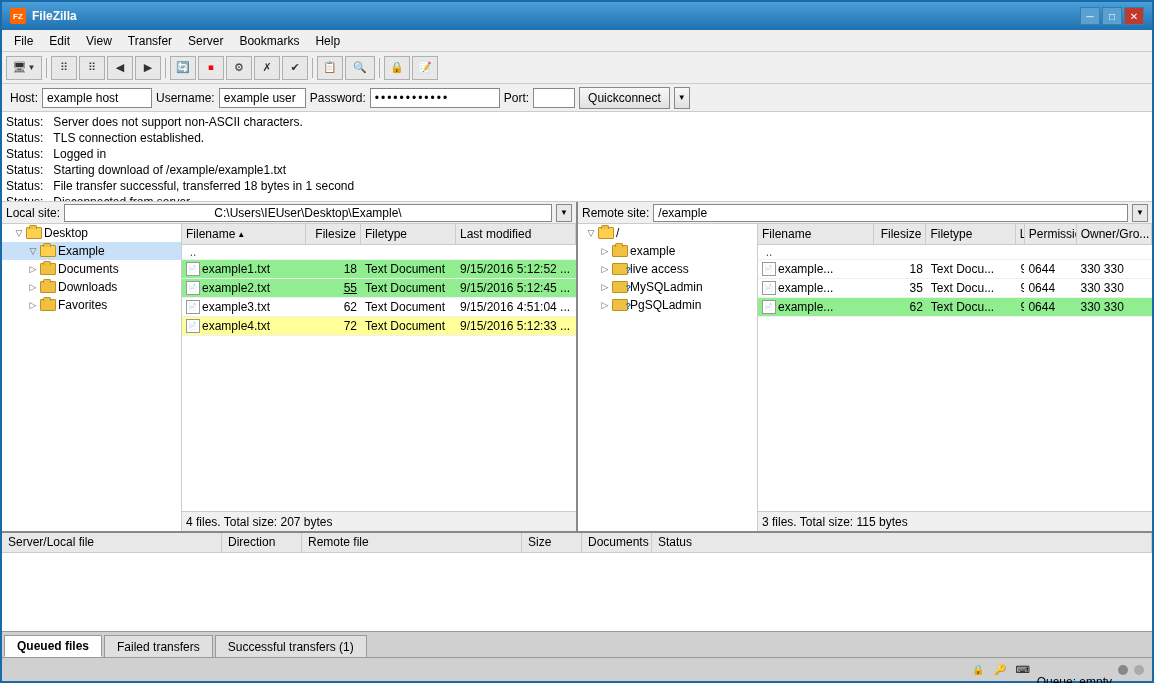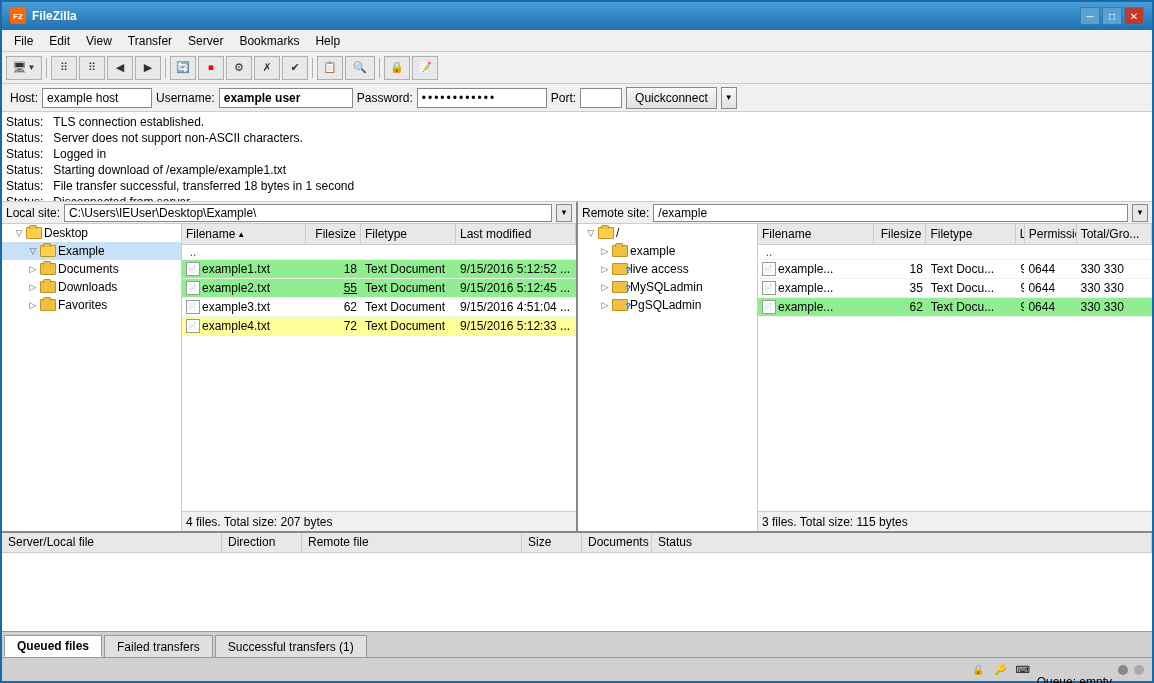--- a/index.html
+++ b/index.html
@@ -523,37 +523,37 @@
     <div class="toolbar-btn" style="width:30px;">🔍</div>
     <div class="toolbar-separator"></div>
     <div class="toolbar-btn">🔒</div>
     <div class="toolbar-btn">📝</div>
   </div>
 
   <div class="connbar">
     <label>Host:</label>
     <input type="text" style="width: 110px;" value="example host">
     <label>Username:</label>
-    <input type="text" style="width: 134px; font-weight: bold;" value="example user">
+    <input type="text" style="width: 87px;" value="example user">
     <label>Password:</label>
     <input type="password" style="width: 130px;" value="example pass">
     <label>Port:</label>
     <input type="text" style="width: 42px;" value="">
     <button class="quickconnect-btn">Quickconnect</button>
     <div class="dropdown-arrow-btn">▼</div>
   </div>
 
   <div class="statuslog">
     <div class="statuslog-line">
       <span class="status-label">Status:</span>
-      <span>&nbsp;&nbsp;TLS connection established.</span>
+      <span>&nbsp;&nbsp;Server does not support non-ASCII characters.</span>
     </div>
     <div class="statuslog-line">
       <span class="status-label">Status:</span>
-      <span>&nbsp;&nbsp;Server does not support non-ASCII characters.</span>
+      <span>&nbsp;&nbsp;TLS connection established.</span>
     </div>
     <div class="statuslog-line">
       <span class="status-label">Status:</span>
       <span>&nbsp;&nbsp;Logged in</span>
     </div>
     <div class="statuslog-line">
       <span class="status-label">Status:</span>
       <span>&nbsp;&nbsp;Starting download of /example/example1.txt</span>
     </div>
     <div class="statuslog-line">
@@ -564,21 +564,21 @@
       <span class="status-label">Status:</span>
       <span>&nbsp;&nbsp;Disconnected from server</span>
     </div>
   </div>
 
   <div class="panels-row">
 
     <div class="left-panel">
       <div class="panel-pathbar">
         <label>Local site:</label>
-        <input type="text" value="C:\Users\IEUser\Desktop\Example\" style="flex: 1 1 0%;">
+        <input type="text" value="C:\Users\IEUser\Desktop\Example\" style="flex: 1 1 0%; text-align: center;">
         <div class="path-dropdown">▼</div>
       </div>
       <div class="panel-content">
 
         <div class="tree-pane">
 
           <div class="tree-item">
             <span class="tree-indent" style="width:8px"></span>
             <span class="tree-expand">▽</span>
             <span class="folder-icon open"></span>
@@ -727,21 +727,21 @@
           </div>
         </div>
 
         <div class="filelist-pane">
           <div class="filelist-header">
             <div class="filelist-header-col col-filename">Filename</div>
             <div class="filelist-header-col col-filesize">Filesize</div>
             <div class="filelist-header-col col-filetype">Filetype</div>
             <div class="filelist-header-col col-lastmod">Last modified</div>
             <div class="filelist-header-col col-perms" style="width:55px;">Permissions</div>
-            <div class="filelist-header-col col-owner" style="width:80px;">Total/Gro...</div>
+            <div class="filelist-header-col col-owner" style="width:80px;">Owner/Gro...</div>
           </div>
           <div class="filelist-body">
 
             <div class="filelist-row">
               <div class="filelist-cell col-filename" style="display:flex;align-items:center;">
                 <span class="parent-icon">..</span>
               </div>
               <div class="filelist-cell col-filesize"></div>
               <div class="filelist-cell col-filetype"></div>
               <div class="filelist-cell col-lastmod"></div>

